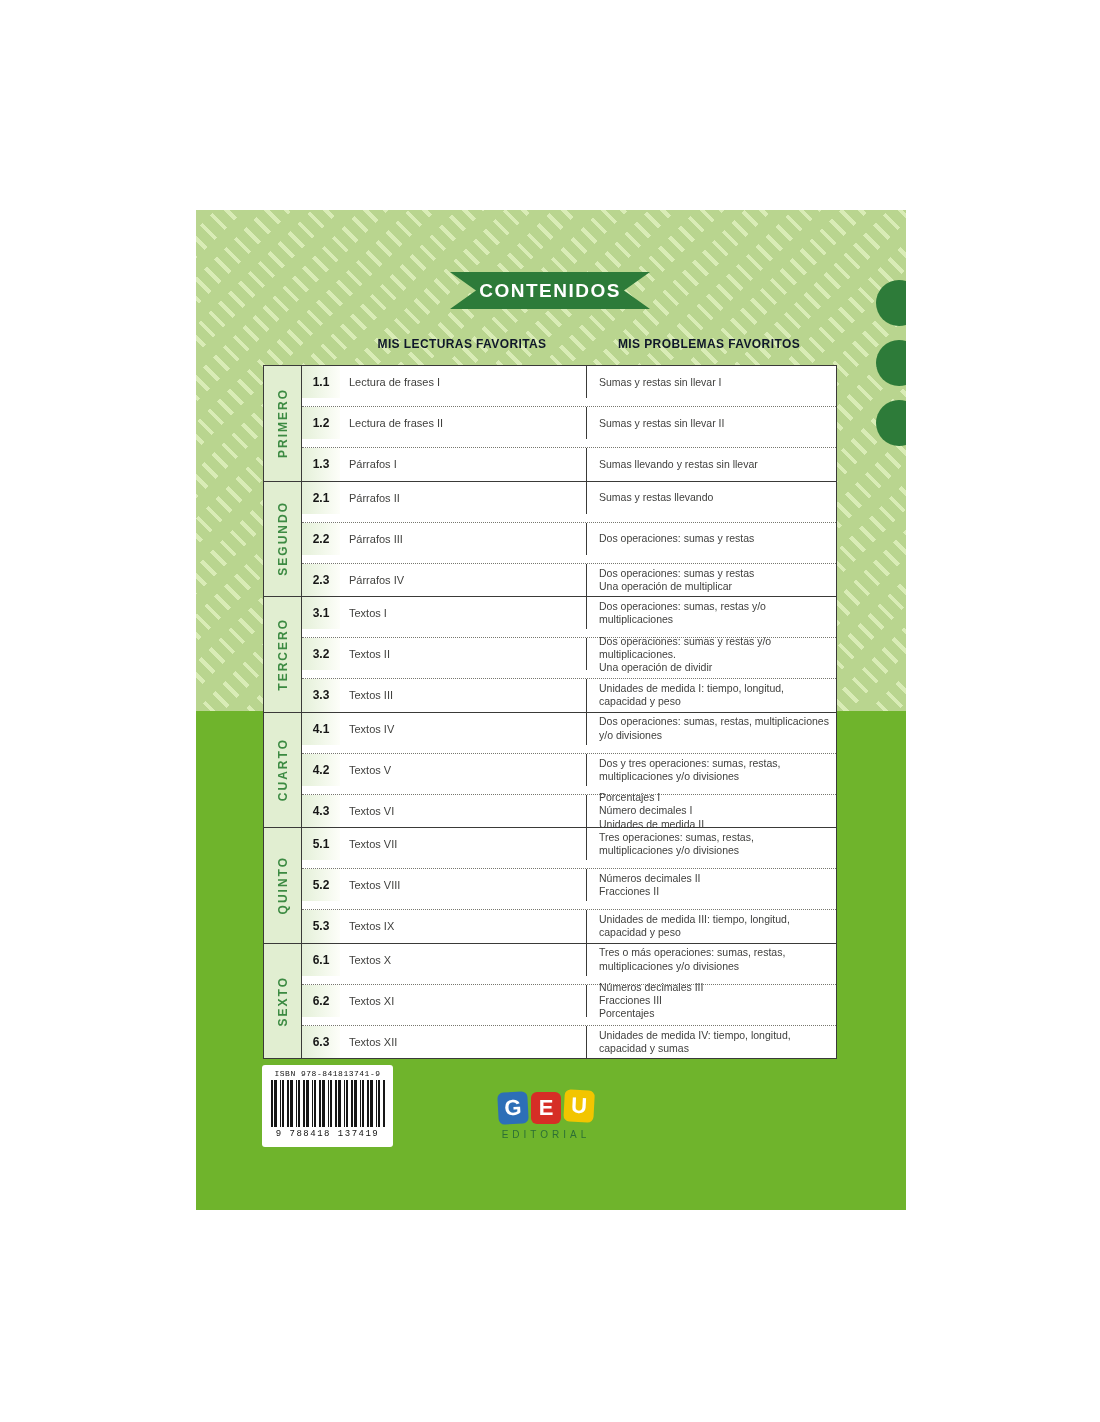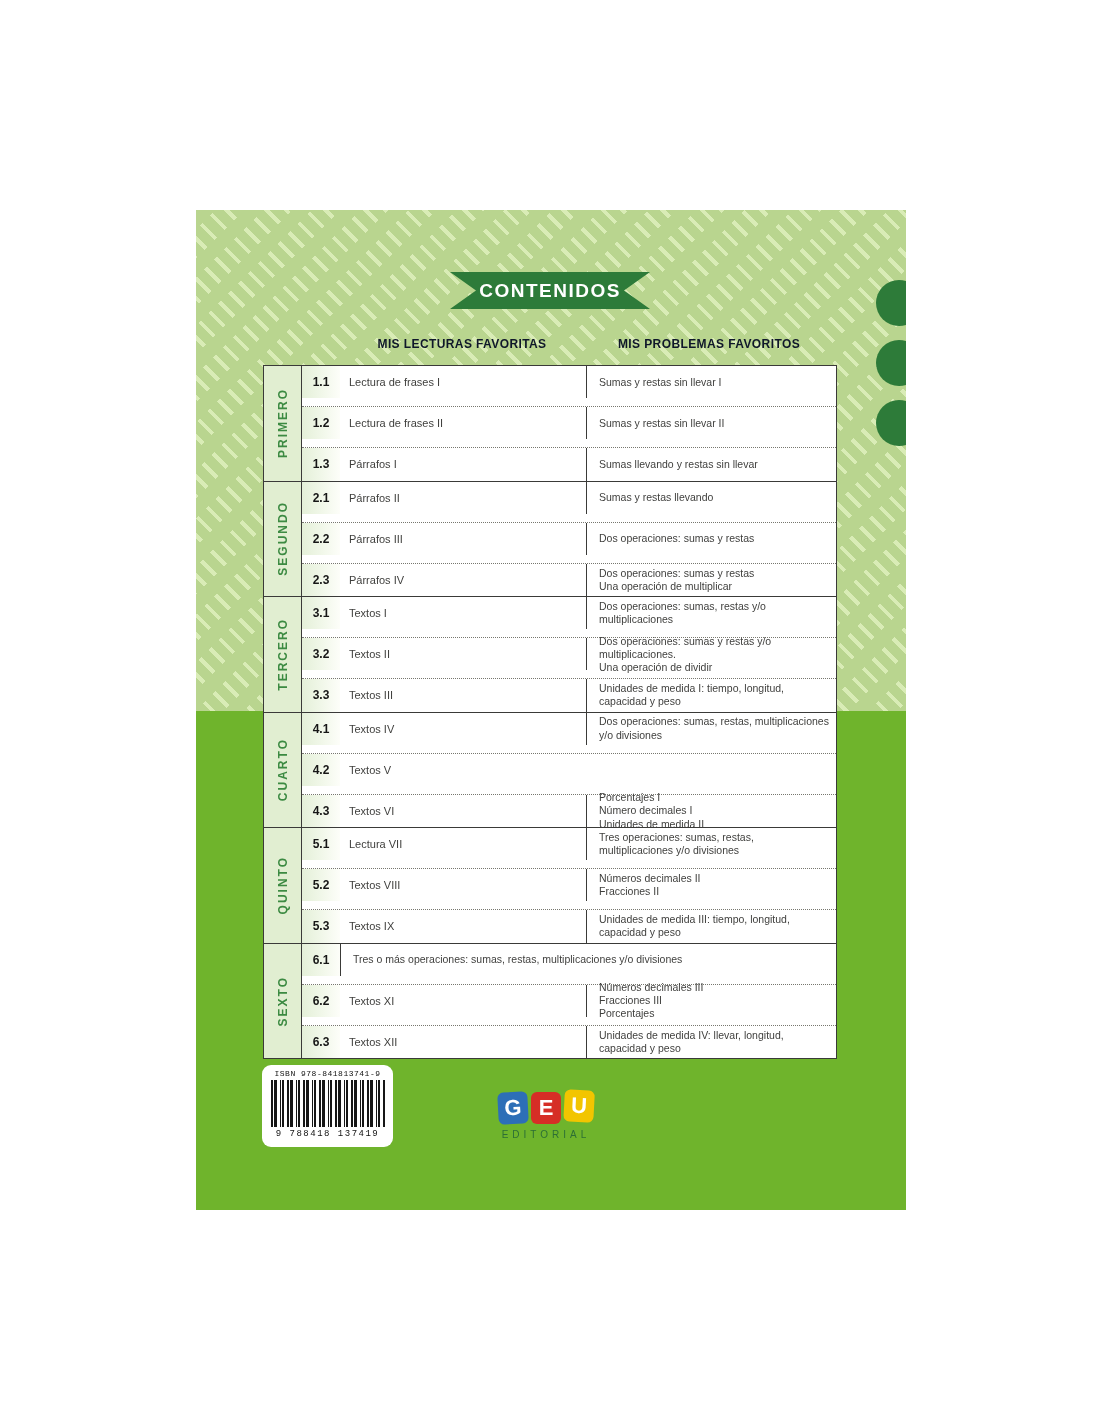--- a/index.html
+++ b/index.html
@@ -66,21 +66,21 @@
   }
   .cell-prob {
     flex:1; display:flex; align-items:center;
     padding:2px 6px 2px 12px; box-sizing:border-box;
     border-left:1px solid #3a3a38;
     font-size:10.5px; color:#3f3f3d; line-height:1.25;
   }
   .cell-prob span { white-space:pre-line; }
   .barcode {
     position:absolute; left:66px; top:855px; width:131px; height:82px;
-    background:#ffffff; border-radius:9px; box-sizing:border-box;
+    background:#ffffff; border-radius:3px; box-sizing:border-box;
     padding:4px 6px 3px 6px; display:flex; flex-direction:column; align-items:center;
   }
   .isbn-top {
     font-family:"Liberation Mono", monospace; font-size:8px; color:#111111;
     white-space:nowrap; letter-spacing:0.5px;
   }
   .bars {
     width:114px; height:47px; margin-top:2px;
     background:repeating-linear-gradient(90deg,
       #161616 0 2px, #ffffff 2px 3px, #161616 3px 6px, #ffffff 6px 9px,
@@ -220,41 +220,44 @@
         <div class="row">
           <div class="cell-num">4.1</div>
           <div class="cell-lect">Textos IV</div>
           <div class="cell-prob">
               <span>Dos operaciones: sumas, restas, multiplicaciones y/o divisiones</span>
             </div>
         </div>
         <div class="row">
           <div class="cell-num">4.2</div>
           <div class="cell-lect">Textos V</div>
+          <div class="cell-prob">
+              <span>Dos y tres operaciones: sumas, restas, multiplicaciones y/o divisiones</span>
+            </div>
         </div>
         <div class="row">
           <div class="cell-num">4.3</div>
           <div class="cell-lect">Textos VI</div>
           <div class="cell-prob">
               <span>Porcentajes I
 Número decimales I
 Unidades de medida II</span>
             </div>
         </div>
       </div>
     </div>
 
     <div class="section">
       <div class="grade-cell">
         <span class="grade-label">QUINTO</span>
       </div>
       <div class="rows">
         <div class="row">
           <div class="cell-num">5.1</div>
-          <div class="cell-lect">Lectura VII</div>
+          <div class="cell-lect">Textos VII</div>
           <div class="cell-prob">
               <span>Tres operaciones: sumas, restas, multiplicaciones y/o divisiones</span>
             </div>
         </div>
         <div class="row">
           <div class="cell-num">5.2</div>
           <div class="cell-lect">Textos VIII</div>
           <div class="cell-prob">
               <span>Números decimales II
 Fracciones II</span>
@@ -270,38 +273,39 @@
       </div>
     </div>
 
     <div class="section">
       <div class="grade-cell">
         <span class="grade-label">SEXTO</span>
       </div>
       <div class="rows">
         <div class="row">
           <div class="cell-num">6.1</div>
+          <div class="cell-lect">Textos X</div>
           <div class="cell-prob">
               <span>Tres o más operaciones: sumas, restas, multiplicaciones y/o divisiones</span>
             </div>
         </div>
         <div class="row">
           <div class="cell-num">6.2</div>
           <div class="cell-lect">Textos XI</div>
           <div class="cell-prob">
               <span>Números decimales III
 Fracciones III
 Porcentajes</span>
             </div>
         </div>
         <div class="row">
           <div class="cell-num">6.3</div>
           <div class="cell-lect">Textos XII</div>
           <div class="cell-prob">
-              <span>Unidades de medida IV: llevar, longitud, capacidad y peso</span>
+              <span>Unidades de medida IV: tiempo, longitud, capacidad y sumas</span>
             </div>
         </div>
       </div>
     </div>
 
   </div>
 
   <div class="barcode">
     <div class="isbn-top">ISBN 978-841813741-9</div>
     <div class="bars"></div>

